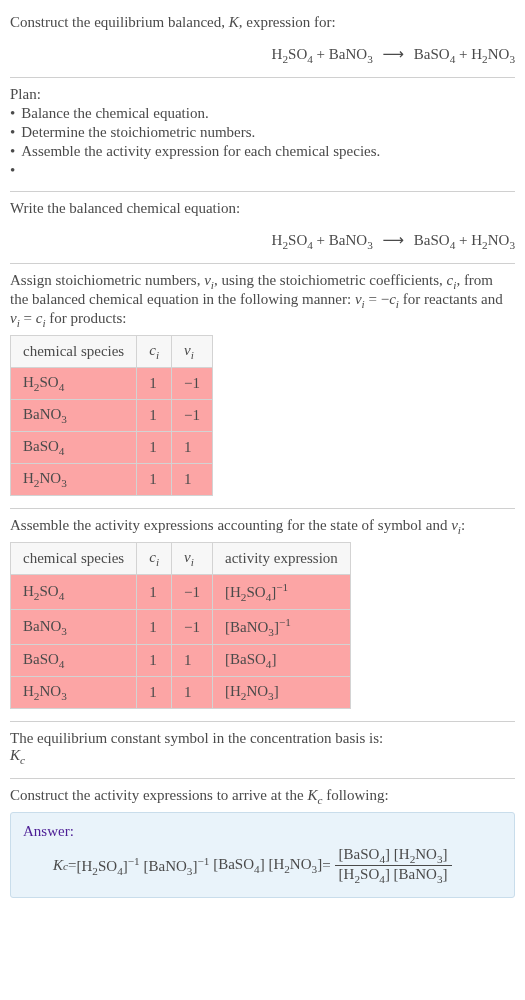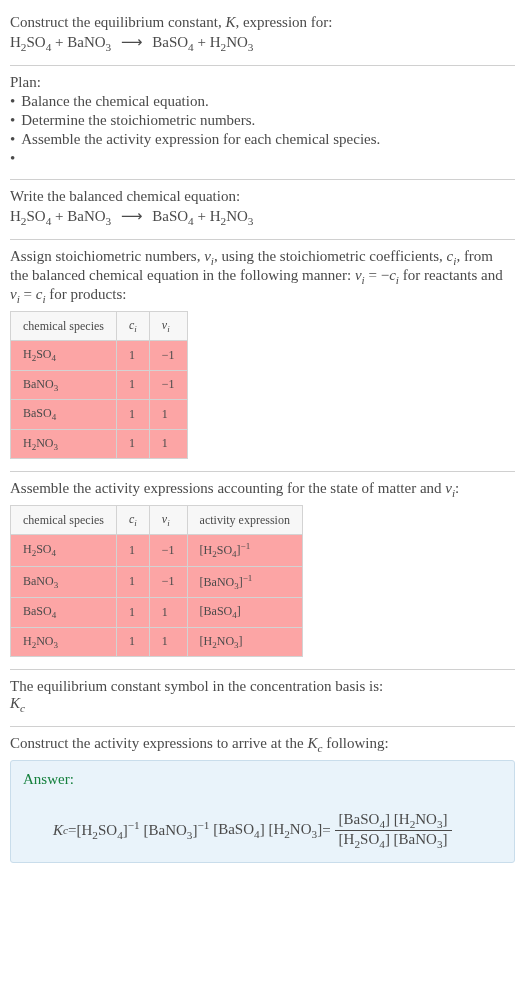--- a/index.html
+++ b/index.html
@@ -16,40 +16,41 @@
   }
   .section {
     padding: 6px 0 10px 0;
   }
   .divider {
     border-top: 1px solid #d0d0d0;
     margin: 2px 0;
   }
   .equation {
     font-family: Georgia, serif;
-    margin-top: 2px;
+    margin-top: 14px;
+    text-align: right;
   }
   .sub { vertical-align: sub; font-size: 0.75em; }
   .sup { vertical-align: super; font-size: 0.75em; }
   .plan-list {
     margin: 2px 0 0 0;
     padding: 0;
   }
   .plan-list .item {
     display: flex;
     align-items: flex-start;
     margin-top: 2px;
   }
   .bullet {
     margin-right: 6px;
   }
   table.data {
     border-collapse: collapse;
     margin-top: 6px;
-    font-size: 12px;
+    font-size: 15px;
   }
   table.data th, table.data td {
     border: 1px solid #d3d3d3;
     padding: 6px 12px;
     text-align: left;
     font-weight: normal;
     color: #4a4a4a;
     background: #fca5a5;
   }
   table.data th {
@@ -57,23 +58,23 @@
   }
   .italic { font-style: italic; }
   .answer-box {
     background: #e9f3fa;
     border: 1px solid #c9ddeb;
     border-radius: 3px;
     padding: 10px 12px 12px 12px;
     margin-top: 6px;
   }
   .answer-label {
-    color: #15803d;
-    font-size: 15px;
-    margin-bottom: 23px;
+    color: #4c1d95;
+    font-size: 15px;
+    margin-bottom: 6px;
   }
   .kc-line {
     display: flex;
     align-items: center;
     flex-wrap: nowrap;
     font-size: 15px;
     padding-left: 30px;
   }
   .frac {
     display: inline-flex;
@@ -95,21 +96,21 @@
   }
   .nowrap { white-space: nowrap; }
 </style>
 </head>
 <body>
 
 <div class="content">
 
   <div class="section">
     <div>
-      <span>Construct the equilibrium constant, </span><span class="italic">K</span><span>, expression for:</span>
+      <span>Construct the equilibrium balanced, </span><span class="italic">K</span><span>, expression for:</span>
     </div>
     <div class="equation nowrap">
       <span>H</span><span class="sub">2</span><span>SO</span><span class="sub">4</span><span> + </span><span>BaNO</span><span class="sub">3</span>
       <span class="arrow">⟶</span>
       <span>BaSO</span><span class="sub">4</span><span> + </span><span>H</span><span class="sub">2</span><span>NO</span><span class="sub">3</span>
     </div>
   </div>
 
   <div class="divider"></div>
 
@@ -179,21 +180,21 @@
             <td>1</td>
           </tr>
     </tbody>
       </table>
   </div>
 
   <div class="divider"></div>
 
   <div class="section">
     <div>
-      <span>Assemble the activity expressions accounting for the state of matter and </span><span class="italic">ν</span><span class="italic sub">i</span><span>:</span>
+      <span>Assemble the activity expressions accounting for the state of symbol and </span><span class="italic">ν</span><span class="italic sub">i</span><span>:</span>
     </div>
     <table class="data">
       <tbody>
           <tr>
         <th><span>chemical species</span></th>
         <th><span class="italic">c</span><span class="italic sub">i</span></th>
         <th><span class="italic">ν</span><span class="italic sub">i</span></th>
         <th><span>activity expression</span></th>
       </tr>
       <tr>

